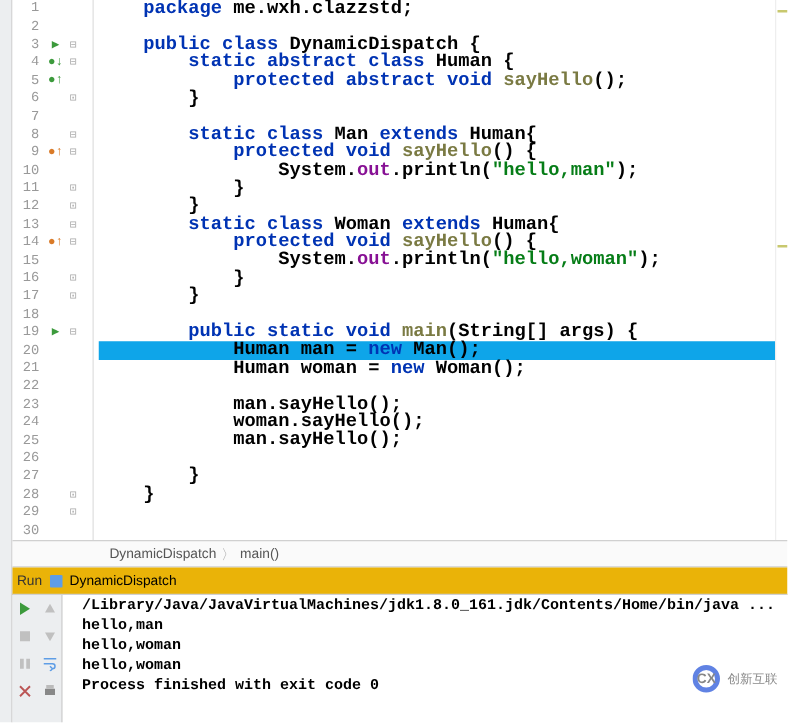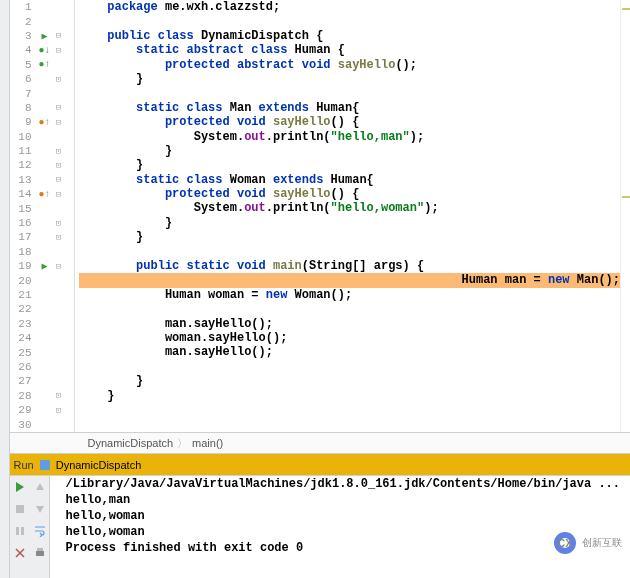--- a/index.html
+++ b/index.html
@@ -59,33 +59,32 @@
       text-align: center;
     }
     .fold {
       width: 14px;
       color: #aaa;
       text-align: center;
       font-size: 9px;
     }
     .code-area {
       flex: 1;
-      font-size: 12px;
+      font-size: 15px;
       line-height: 14.4px;
       padding-left: 4px;
       position: relative;
       font-weight: bold;
     }
     .code-line {
       white-space: pre;
       height: 14.4px;
     }
     .code-line.hl {
-      background: #fdba74;
-      text-align: right;
+      background: #0ea5e9;
     }
     .right-stripe {
       width: 10px;
       background: #fff;
       border-left: 1px solid #eee;
       position: relative;
     }
     .right-stripe .mark {
       position: absolute;
       left: 1px;
@@ -164,21 +163,21 @@
       align-items: center;
       gap: 6px;
       opacity: 0.7;
       font-family: sans-serif;
       font-size: 10px;
       color: #555;
     }
     .watermark .wm-icon {
       width: 22px;
       height: 22px;
-      border: 6px solid #1d4ed8;
+      border: 4px solid #1d4ed8;
       border-radius: 50%;
       display: flex;
       align-items: center;
       justify-content: center;
       font-weight: bold;
       font-size: 11px;
     }
   </style>
 </head>
 <body>

